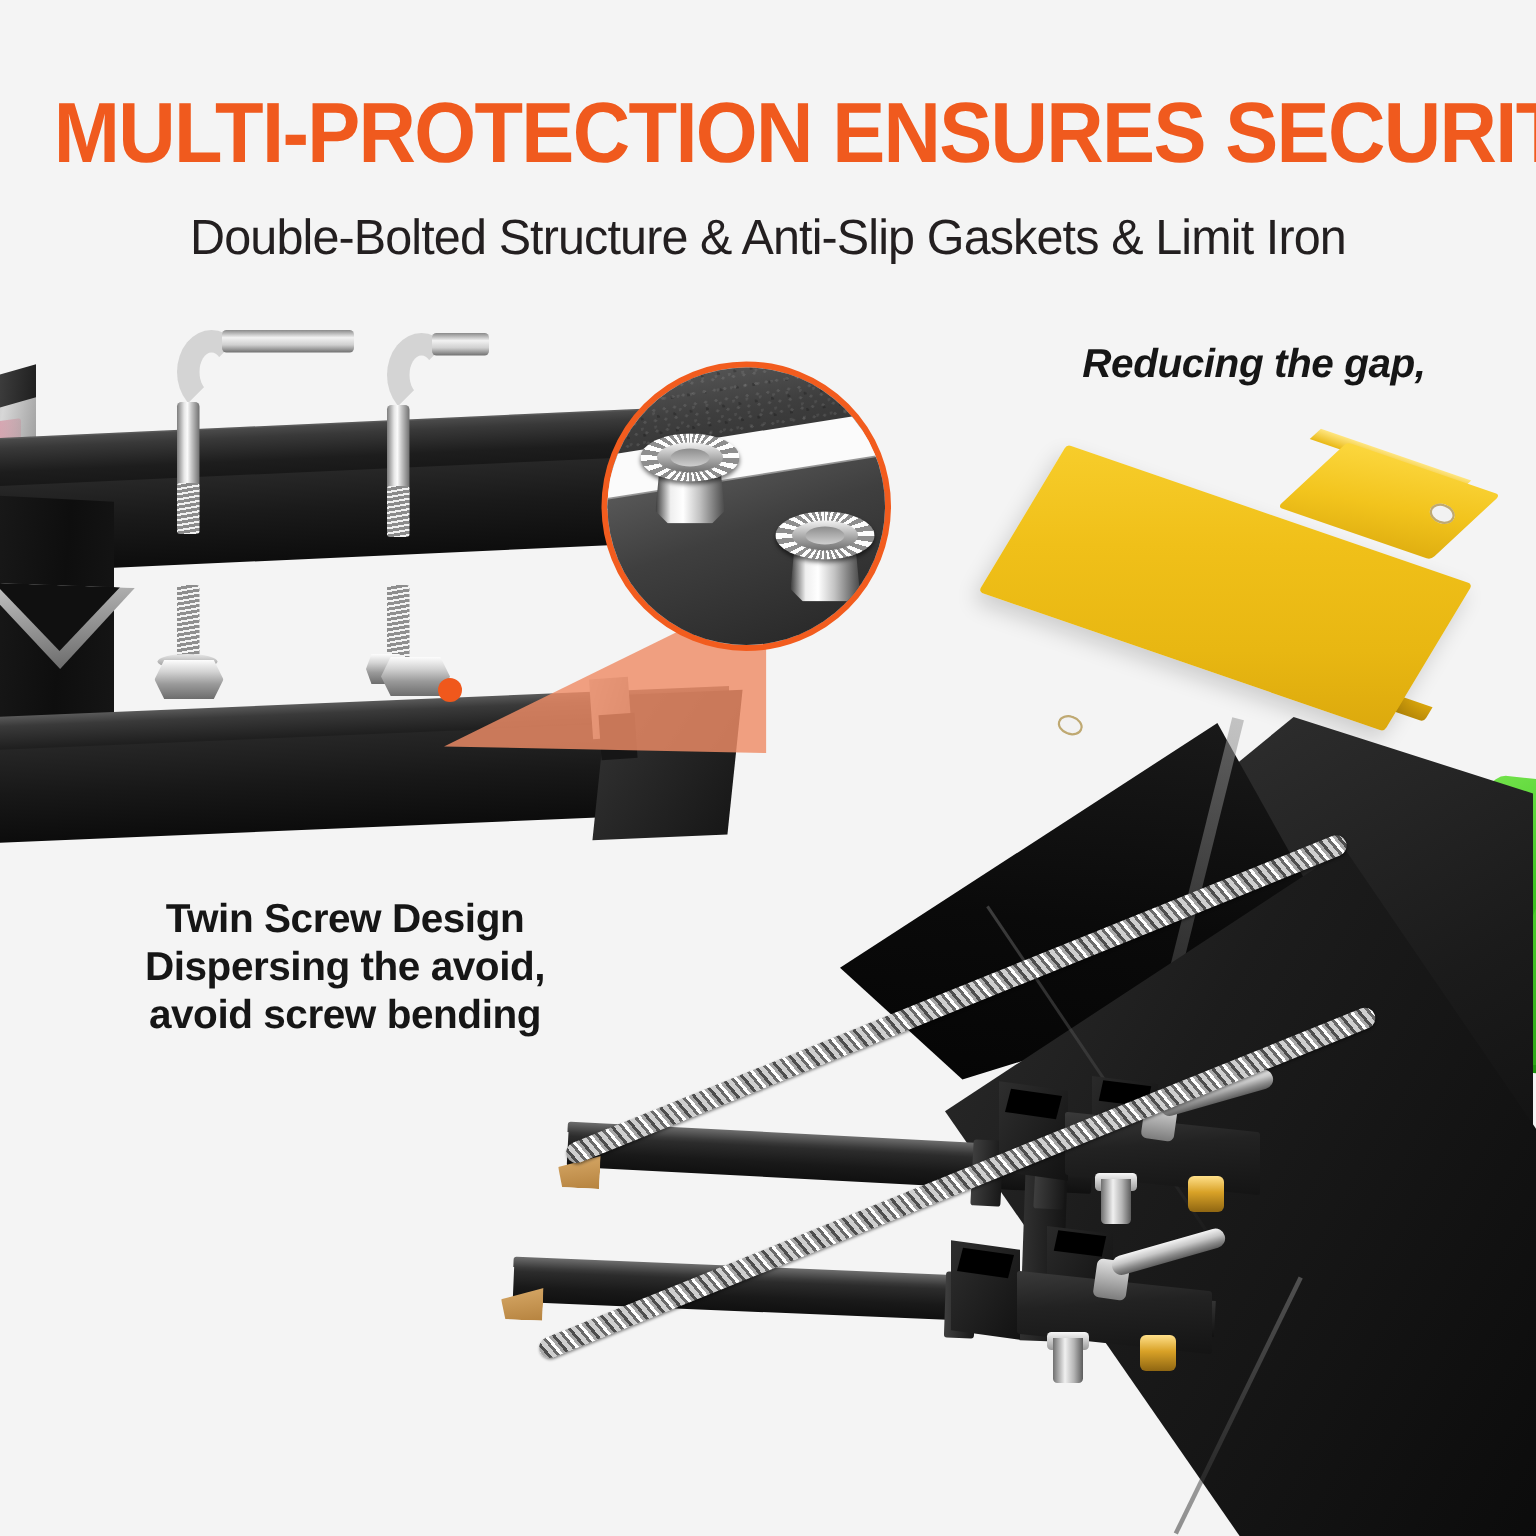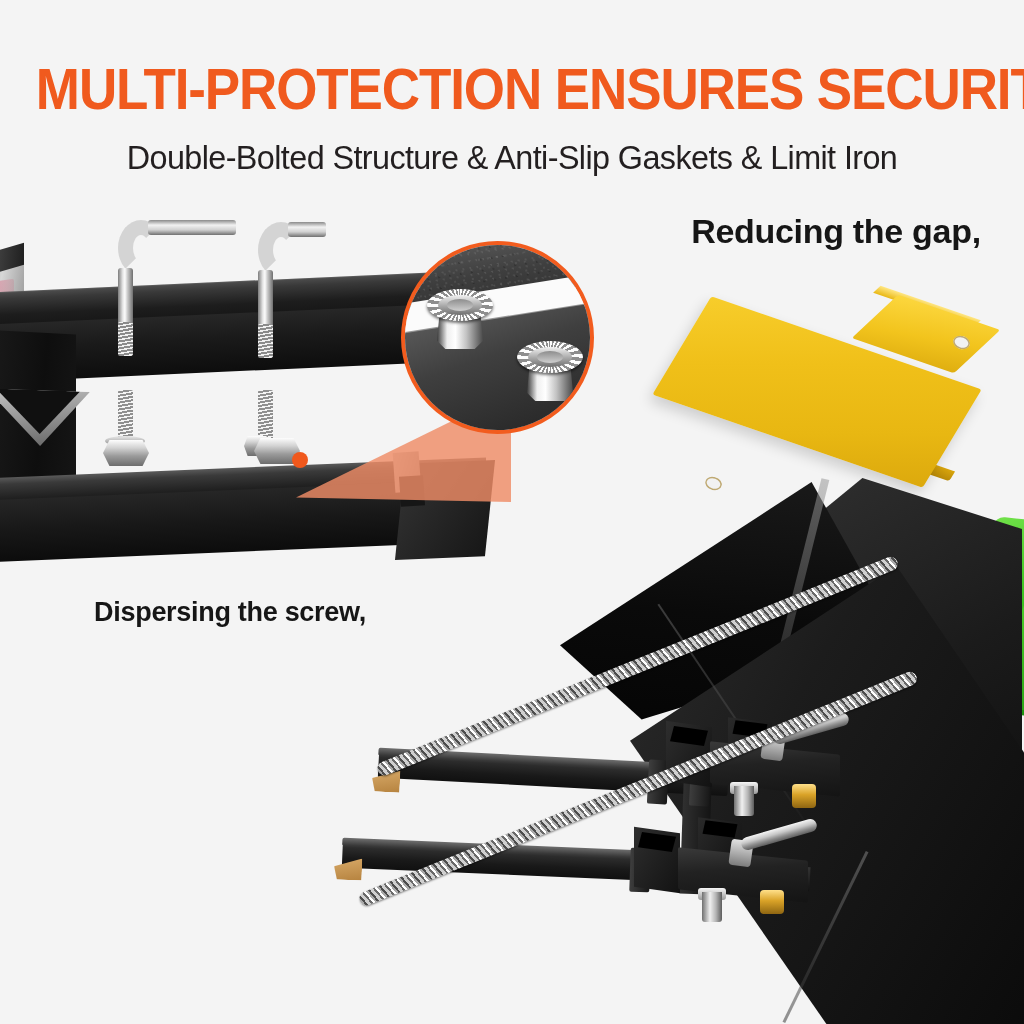--- a/index.html
+++ b/index.html
@@ -47,23 +47,24 @@
     color:#161616;
     text-align:center;
     white-space:nowrap;
   }
   #cap-twin {
     left:30px; top:596px; width:400px;
     font-size:27px; line-height:32px;
     letter-spacing:-0.3px;
   }
   #cap-reduce {
-    left:648px; top:215px; width:376px;
-    font-size:34px; line-height:33px;
+    left:648px; top:226px; width:376px;
+    font-size:27px; line-height:33px;
     letter-spacing:-0.3px;
+    font-style:italic;
   }
   .cap-line { display:block; }
 
   
   #clamp-assembly {
     position:absolute; left:-10px; top:240px;
     width:520px; height:345px;
   }
   
   .post-metal {
@@ -607,21 +608,23 @@
   <div id="limit-iron">
     <div class="li-edge-bottom"></div>
     <div class="li-face"></div>
     <div class="li-flange-edge"></div>
     <div class="li-flange"></div>
     <div class="li-hole" id="li-hole-a"></div>
     <div class="li-hole" id="li-hole-b"></div>
   </div>
 
   <div class="caption" id="cap-twin">
-    <span class="cap-line">Dispersing the screw,</span>
+    <span class="cap-line">Twin Screw Design</span>
+    <span class="cap-line">Dispersing the avoid,</span>
+    <span class="cap-line">avoid screw bending</span>
   </div>
 
   <div id="rig">
 
     <div class="tractor-green"></div>
     <div class="tractor-green2"></div>
 
     <div class="bucket-back"></div>
     <div class="bucket-inner"></div>
     <div class="bucket-lip"></div>

